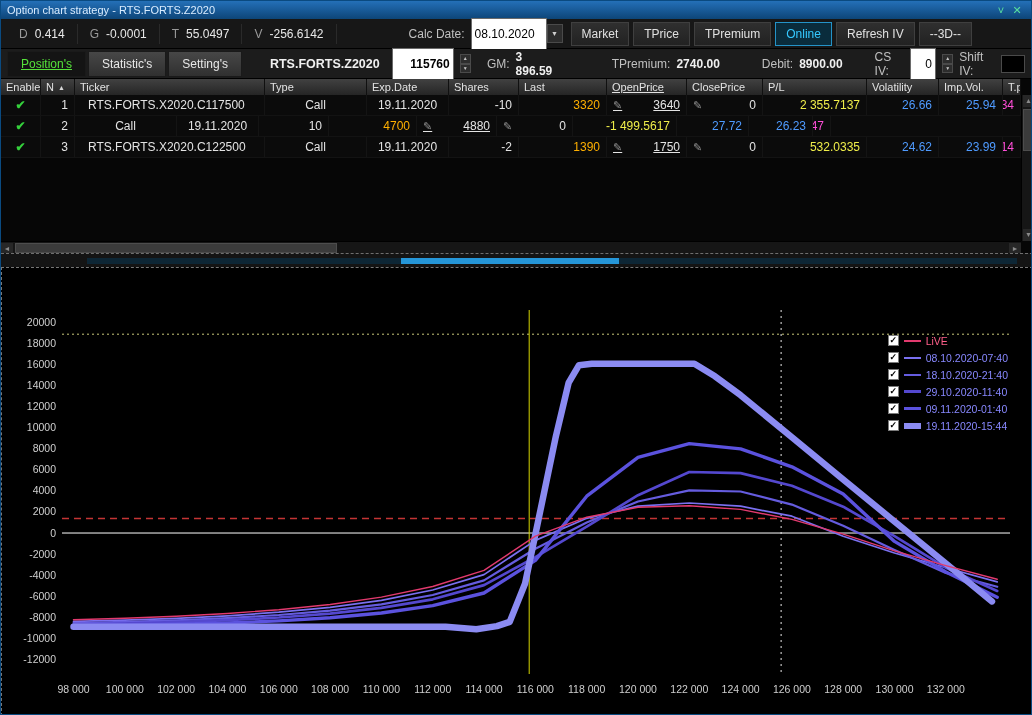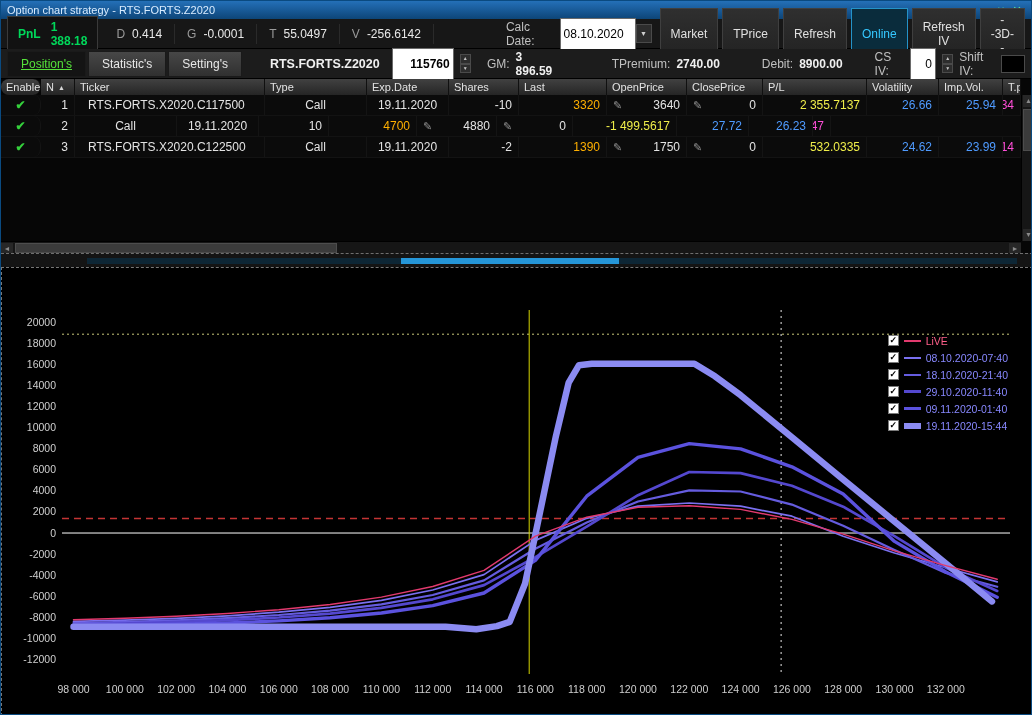--- a/index.html
+++ b/index.html
@@ -56,22 +56,22 @@
   #tbody { position:absolute; top:16px; left:0; width:1020px; }
   .tr { display:flex; height:21px; background:#0b0b0b; border-bottom:1px solid #131313; }
   .td { border-right:1px solid #141414; font-size:12px; color:#e4e4e4; display:flex; align-items:center;
     padding:0 6px; overflow:hidden; white-space:nowrap; }
   .td.num { justify-content:flex-end; }
   .td.center { justify-content:center; }
   .td.editcell { justify-content:space-between; }
   .chk { color:#35d23c; font-size:12px; font-weight:bold; }
   .pencil { color:#8f8f8f; font-size:11px; }
   .v-last { color:#ffb000; } .v-pl { color:#f0ee4a; } .v-vol { color:#4f9bff; } .v-tpr { color:#ff4fd8; }
-  .c0{width:40px;border-radius:8px;} .c1{width:34px;} .c2{width:190px;} .c3{width:102px;} .c4{width:82px;} .c5{width:70px;}
-  .c6{width:88px;} .c7{width:80px;} .c8{width:76px;} .c9{width:104px;} .c10{width:72px;} .c11{width:64px;} .c12{width:18px;}
+  .c0{width:40px;} .c1{width:34px;} .c2{width:190px;} .c3{width:102px;} .c4{width:82px;} .c5{width:70px;}
+  .c6{width:88px;} .c7{width:80px;text-decoration:underline;} .c8{width:76px;} .c9{width:104px;} .c10{width:72px;} .c11{width:64px;} .c12{width:18px;}
   .td.c2 { padding-left:13px; }
 
   
   .sb-btn { position:absolute; background:#272727; color:#8a8a8a; font-size:7px; text-align:center; cursor:default; }
   #hscroll { position:absolute; bottom:0; left:0; width:1020px; height:12px; background:#161616; border-top:1px solid #000; }
   #hscroll .sb-btn { width:12px; height:11px; line-height:11px; top:1px; }
   #hs-left { left:0; } #hs-right { right:0; }
   #hs-thumb { position:absolute; left:14px; top:1px; width:322px; height:10px; background:#3b3b3b; border:1px solid #4d4d4d; }
   #vscroll { position:absolute; top:16px; right:0; width:12px; height:146px; background:#161616; border-left:1px solid #000; }
   #vscroll .sb-btn { width:11px; height:12px; line-height:12px; left:1px; }
@@ -101,24 +101,20 @@
 
 <div id="window">
 
   <div id="titlebar">
     <span class="title">Option chart strategy - RTS.FORTS.Z2020</span>
     <span class="wicon">˅</span>
     <span class="wicon">✕</span>
   </div>
 
   <div id="toolbar1">
-    <div class="pnl-box">
-      <span>PnL</span>
-      <span>1 388.18</span>
-    </div>
     <div id="greeks">
         <div class="greek">
           <span class="glabel">D</span>
           <span class="gvalue">0.414</span>
         </div>
         <div class="greek">
           <span class="glabel">G</span>
           <span class="gvalue">-0.0001</span>
         </div>
         <div class="greek">
@@ -131,21 +127,21 @@
         </div>
       </div>
     <span class="lbl" style="margin-left:66px">Calc Date:</span>
     <div class="combo">
       <input class="wh-input" style="width: 76px;" value="08.10.2020">
       <span class="drop"><span>▼</span></span>
     </div>
     <div id="tb-buttons">
         <button class="tb-btn">Market</button>
         <button class="tb-btn">TPrice</button>
-        <button class="tb-btn">Refresh</button>
+        <button class="tb-btn">TPremium</button>
         <button class="tb-btn online">Online</button>
         <button class="tb-btn">Refresh IV</button>
         <button class="tb-btn">--3D--</button>
       </div>
   </div>
 
   <div id="toolbar2">
     <div id="tabs">
         <div class="tab active">Position's</div>
         <div class="tab">Statistic's</div>

